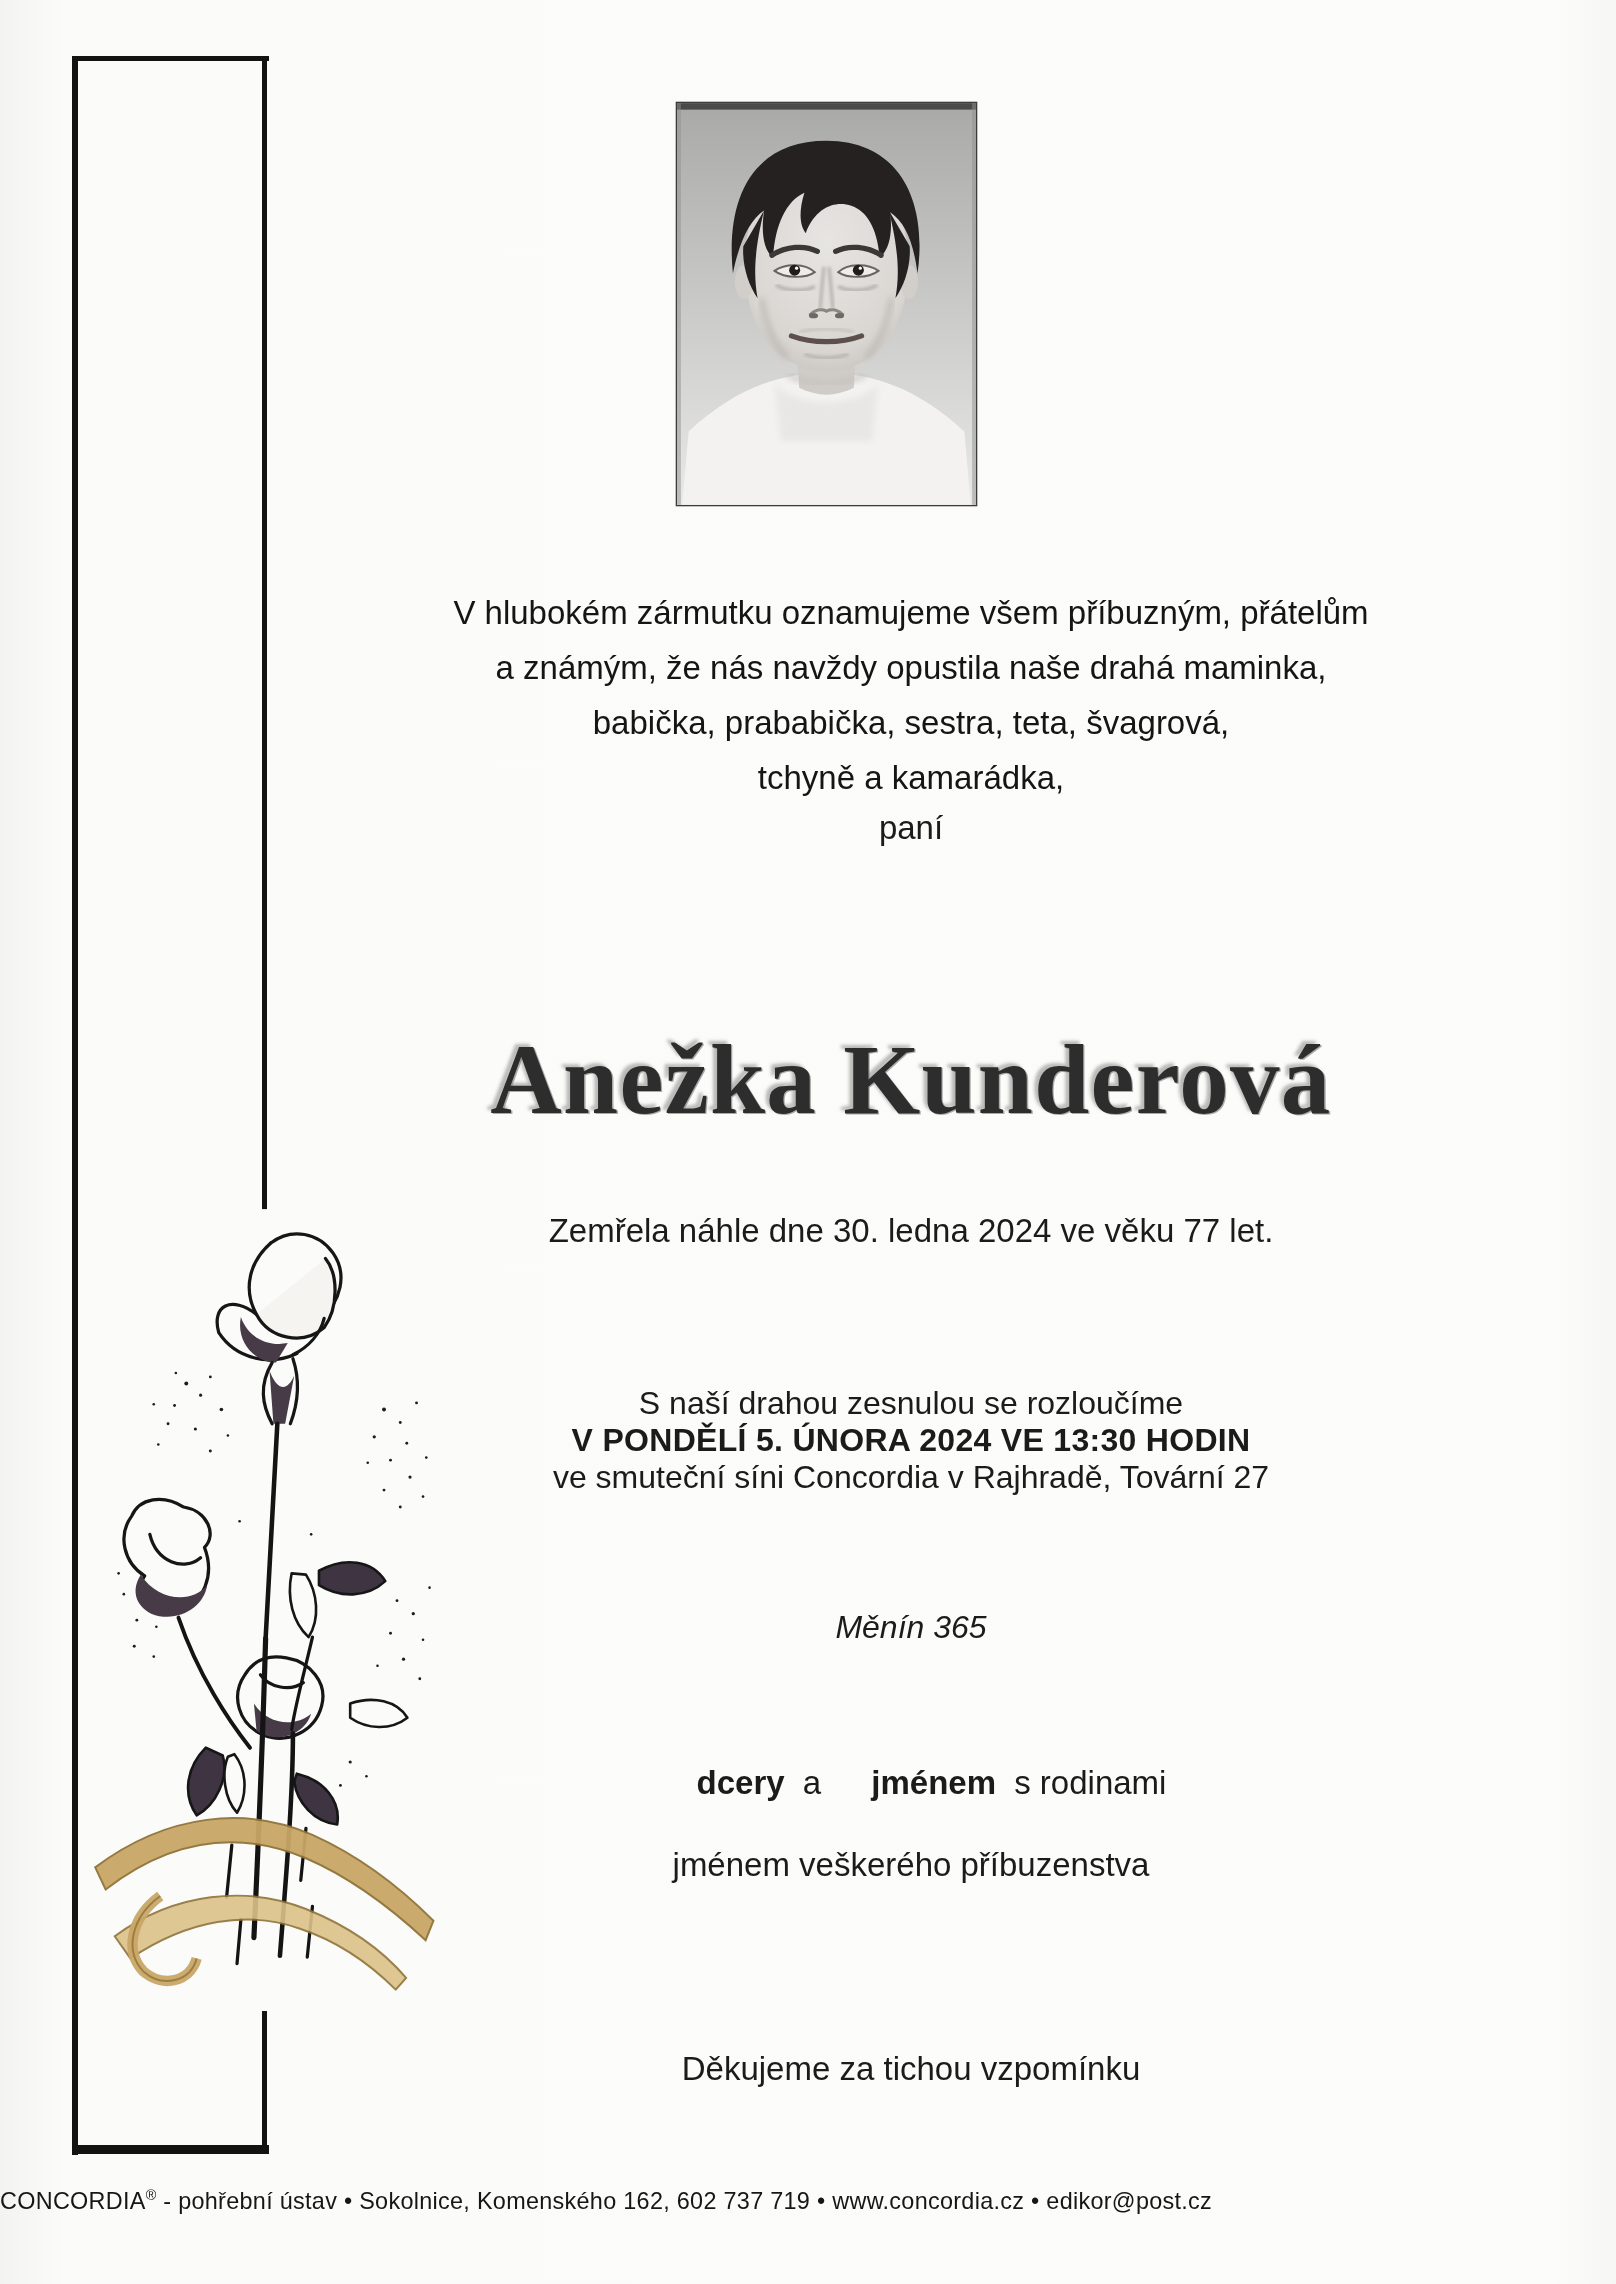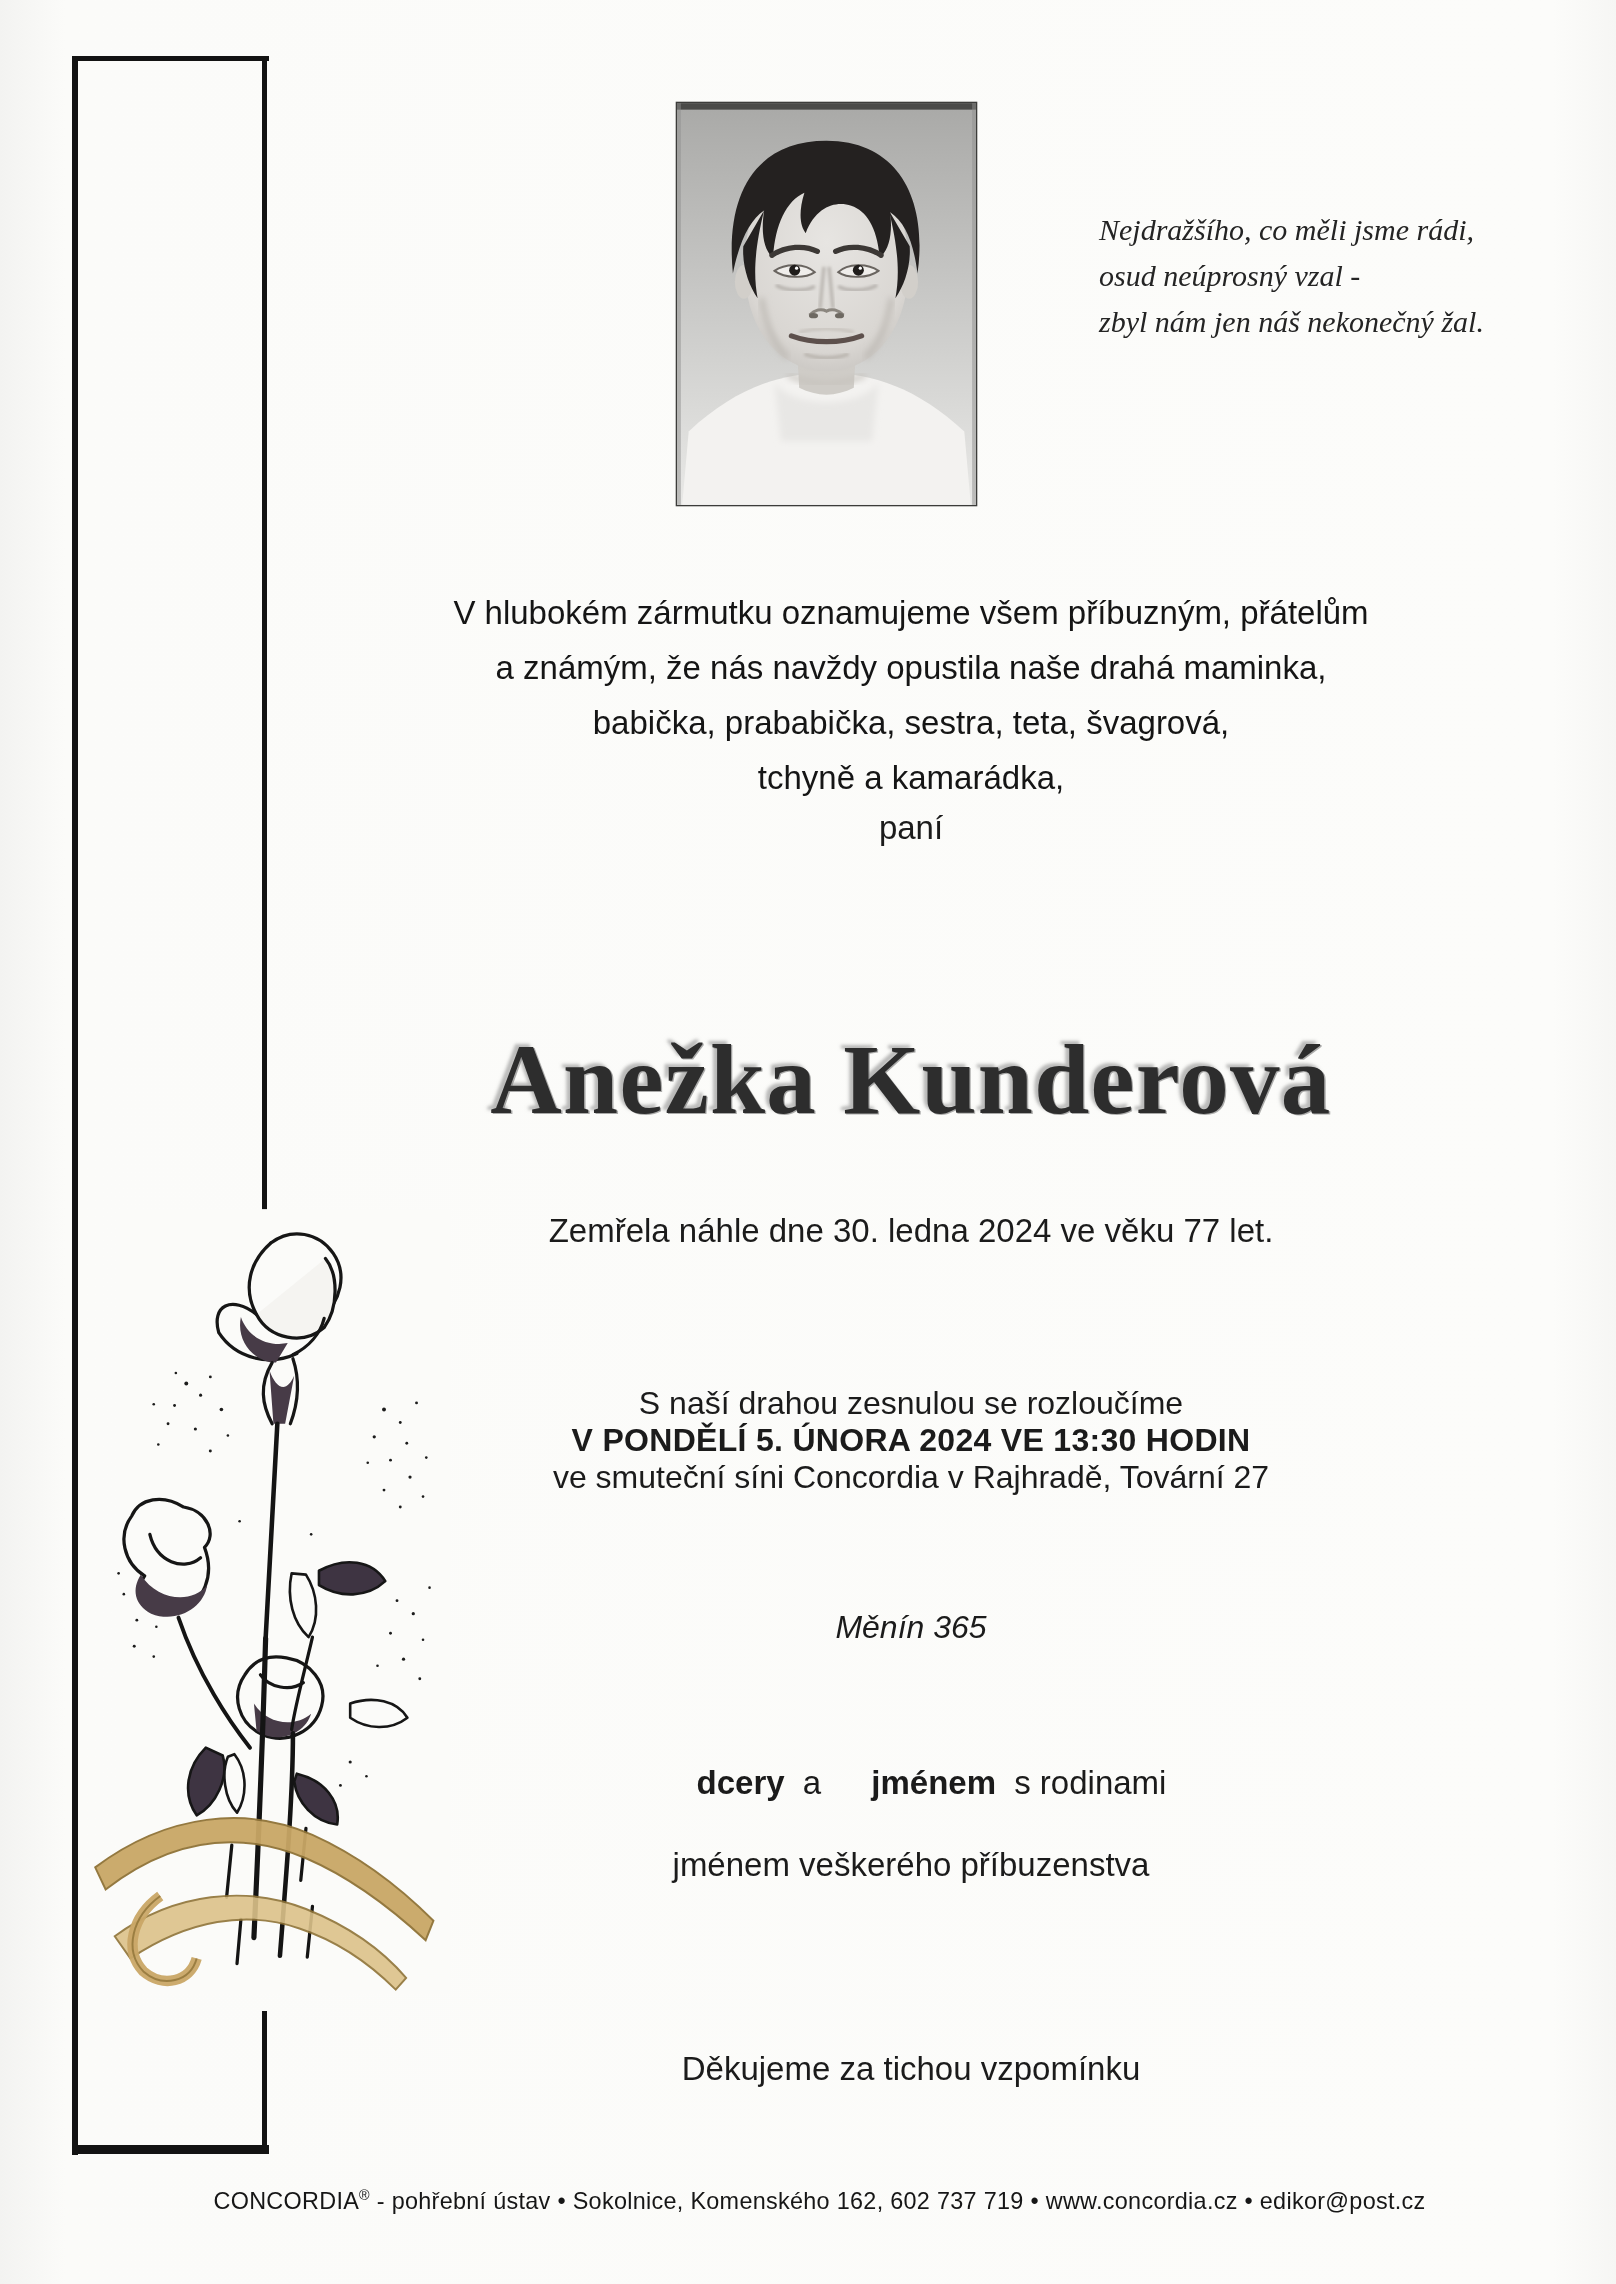--- a/index.html
+++ b/index.html
@@ -66,24 +66,22 @@
 
   #mourners-line { top: 1764px; font-size: 33px; }
   #mourners-line .b { font-weight: bold; margin-left: 41px; }
   #mourners-line span + span { margin-left: 9px; }
 
   #relatives-line { top: 1846px; font-size: 33px; }
   #thanks-line { top: 2050px; font-size: 33px; }
 
   #footer {
     left: 0; width: 1575px; top: 2188px;
-    text-align: center;
     font-size: 23.4px; color: #161616;
     letter-spacing: 0.3px;
-    padding-left: 32px;
   }
   #footer sup { font-size: 14.3px; vertical-align: super; line-height: 0; }
 
   
   #flower { left: 77px; top: 1209px; width: 374px; height: 784px; }
 </style>
 </head>
 <body>
 
 <div id="page">
@@ -154,25 +152,20 @@
       <path d="M176,358 C208,370 252,370 284,358" stroke="#5d504c" stroke-width="8" fill="none" stroke-linecap="round"></path>
       <path d="M188,352 C214,346 246,346 272,352" stroke="#c3beb8" stroke-width="4" fill="none" filter="url(#soft2)"></path>
       <path d="M196,386 C216,394 244,394 264,386" stroke="#b7b2ac" stroke-width="5" fill="none" filter="url(#soft2)"></path>
 
       <path d="M130,300 C136,340 150,372 170,392" stroke="#bcb8b2" stroke-width="7" fill="none" filter="url(#soft)"></path>
       <path d="M330,300 C324,340 310,372 290,392" stroke="#bcb8b2" stroke-width="7" fill="none" filter="url(#soft)"></path>
       <path d="M170,418 C210,436 250,436 290,418" stroke="#c5c1bb" stroke-width="6" fill="none" filter="url(#soft)"></path>
     </svg>
   </div>
 
-  <div class="abs" id="poem">
-    <div>Nejdražšího, co měli jsme rádi,</div>
-    <div>osud neúprosný vzal -</div>
-    <div>zbyl nám jen náš nekonečný žal.</div>
-  </div>
 
   <div class="abs center-col" id="announcement">
     <div>V hlubokém zármutku oznamujeme všem příbuzným, přátelům</div>
     <div>a známým, že nás navždy opustila naše drahá maminka,</div>
     <div>babička, prababička, sestra, teta, švagrová,</div>
     <div>tchyně a kamarádka,</div>
   </div>
 
   <div class="abs center-col" id="salutation">paní</div>
 

